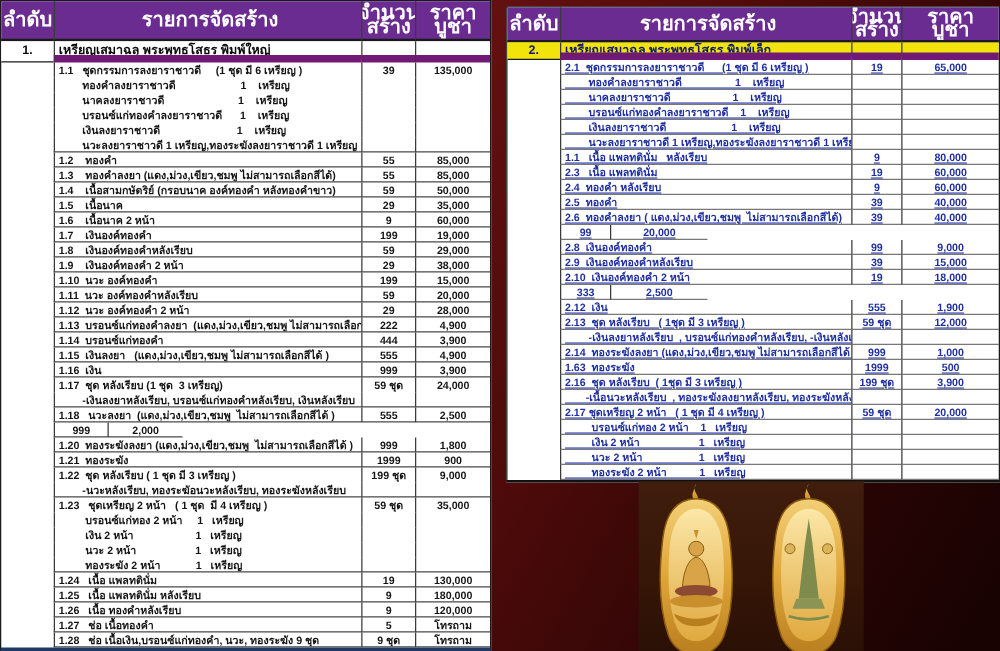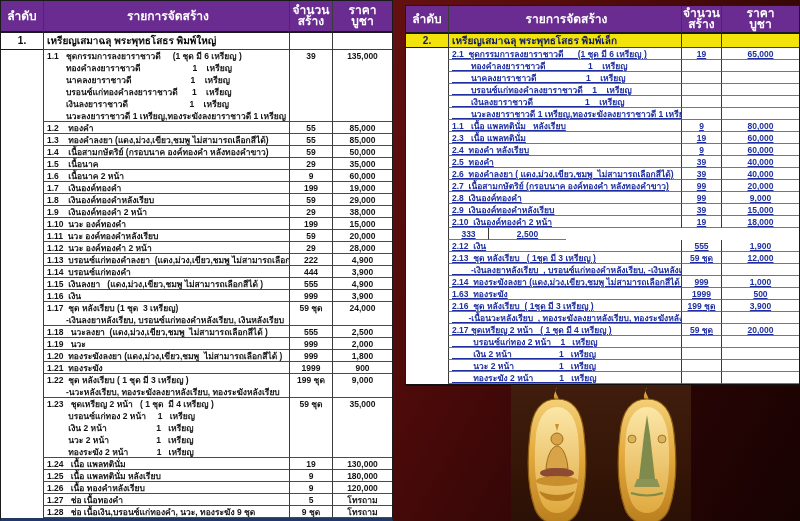--- a/index.html
+++ b/index.html
@@ -12,25 +12,25 @@
   .row { display: flex; align-items: stretch; }
   .cell { overflow: hidden; white-space: pre; }
   .c-no    { flex: none; text-align: center; }
   .c-desc  { flex: 1 1 auto; border-left: 1px solid #3a3a3a; padding-left: 3px; }
   .c-qty   { flex: none; border-left: 1px solid #3a3a3a; text-align: center; }
   .c-price { flex: none; border-left: 1px solid #3a3a3a; text-align: center; }
 
   
   .thead { background: #6A2C91; color: #fff; display: flex; }
   .thead .cell { display: flex; align-items: center; justify-content: center;
-                 white-space: pre-line; text-align: center; font-size: 12px; line-height: 11px;
+                 white-space: pre-line; text-align: center; font-size: 16px; line-height: 11px;
                  border-bottom: 2px solid #1a1a1a; }
   
   .section { display: flex; font-size: 10px; }
-  .section .cell { border-bottom: 1px solid #701a75; white-space: nowrap; }
+  .section .cell { border-bottom: 6px solid #701a75; white-space: nowrap; }
   .section .c-no { border-bottom: 1px solid #1a1a1a; }
 
   
   .tbody .cell { font-size: 8.5px; }
   .tbody .row .bb { border-bottom: 1px solid #4a4a4a; }
   .tbody .row.nb .bb { border-bottom: none; }
 
   
   .ltable { position: absolute; left: 0; top: 0; width: 393px; height: 521px;
             border-bottom: 3px solid #1F3864; color: #141414; }
@@ -221,21 +221,20 @@
           <div class="cell c-price bb"></div>
         </div>
         <div class="row">
           <div class="cell c-no"></div>
           <div class="cell c-desc bb">1.18   นวะลงยา  (แดง,ม่วง,เขียว,ชมพู  ไม่สามารถเลือกสีได้ )</div>
           <div class="cell c-qty bb">555</div>
           <div class="cell c-price bb">2,500</div>
         </div>
         <div class="row">
           <div class="cell c-no"></div>
-          <div class="cell c-desc bb">1.19   นวะ</div>
           <div class="cell c-qty bb">999</div>
           <div class="cell c-price bb">2,000</div>
         </div>
         <div class="row">
           <div class="cell c-no"></div>
           <div class="cell c-desc bb">1.20  ทองระฆังลงยา (แดง,ม่วง,เขียว,ชมพู  ไม่สามารถเลือกสีได้ )</div>
           <div class="cell c-qty bb">999</div>
           <div class="cell c-price bb">1,800</div>
         </div>
         <div class="row">
@@ -245,21 +244,21 @@
           <div class="cell c-price bb">900</div>
         </div>
         <div class="row nb">
           <div class="cell c-no"></div>
           <div class="cell c-desc bb">1.22  ชุด หลังเรียบ ( 1 ชุด มี 3 เหรียญ )</div>
           <div class="cell c-qty bb">199 ชุด</div>
           <div class="cell c-price bb">9,000</div>
         </div>
         <div class="row sub">
           <div class="cell c-no"></div>
-          <div class="cell c-desc bb">        -นวะหลังเรียบ, ทองระฆังลงยาหลังเรียบ, ทองระฆังหลังเรียบ</div>
+          <div class="cell c-desc bb">        -นวะหลังเรียบ, ทองระฆัอนวะหลังเรียบ, ทองระฆังหลังเรียบ</div>
           <div class="cell c-qty bb"></div>
           <div class="cell c-price bb"></div>
         </div>
         <div class="row nb">
           <div class="cell c-no"></div>
           <div class="cell c-desc bb">1.23   ชุดเหรียญ 2 หน้า   ( 1 ชุด  มี 4 เหรียญ )</div>
           <div class="cell c-qty bb">59 ชุด</div>
           <div class="cell c-price bb">35,000</div>
         </div>
         <div class="row sub nb">
@@ -398,21 +397,20 @@
             <div class="cell c-price bb">40,000</div>
           </div>
           <div class="row">
             <div class="cell c-no"></div>
             <div class="cell c-desc bb">2.6  ทองคำลงยา ( แดง,ม่วง,เขียว,ชมพู  ไม่สามารถเลือกสีได้)</div>
             <div class="cell c-qty bb">39</div>
             <div class="cell c-price bb">40,000</div>
           </div>
           <div class="row">
             <div class="cell c-no"></div>
-            <div class="cell c-desc bb">2.7  เนื้อสามกษัตริย์ (กรอบนาค องค์ทองคำ หลังทองคำขาว)</div>
             <div class="cell c-qty bb">99</div>
             <div class="cell c-price bb">20,000</div>
           </div>
           <div class="row">
             <div class="cell c-no"></div>
             <div class="cell c-desc bb">2.8  เงินองค์ทองคำ</div>
             <div class="cell c-qty bb">99</div>
             <div class="cell c-price bb">9,000</div>
           </div>
           <div class="row">

